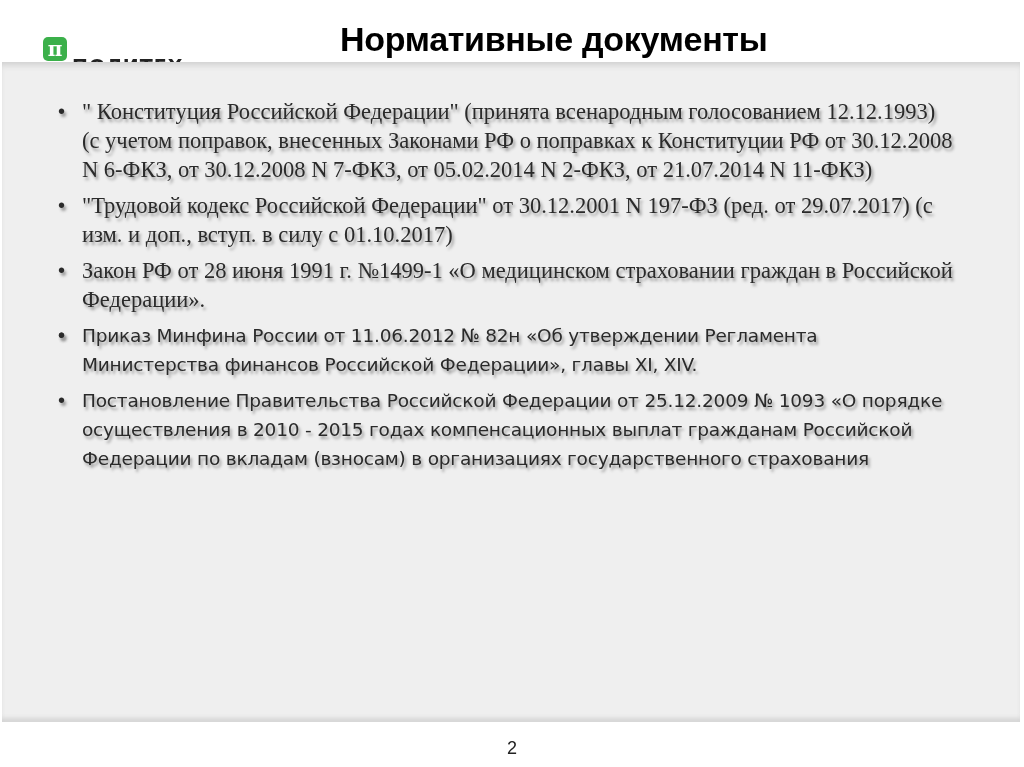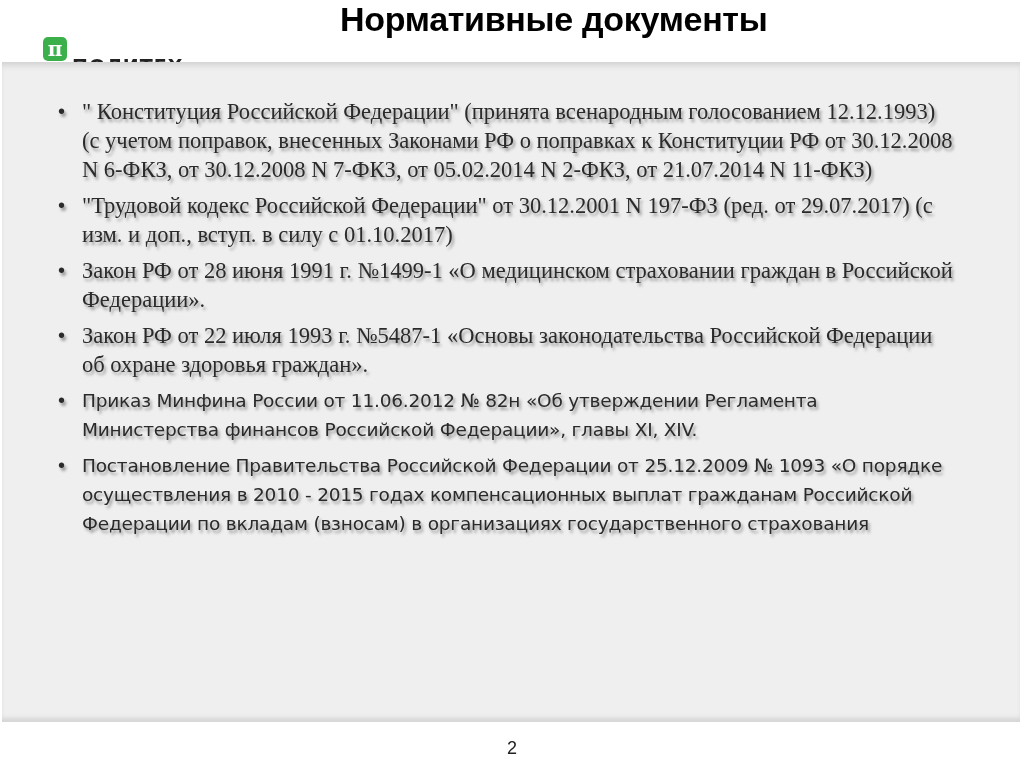--- a/index.html
+++ b/index.html
@@ -45,21 +45,21 @@
       font-family: "DejaVu Sans", sans-serif;
       font-weight: bold;
       font-size: 19px;
       letter-spacing: 1px;
       color: #222222;
       margin-top: 35px;
     }
     .title {
       position: absolute;
       left: 340px;
-      top: 0;
+      top: 20px;
       font-family: "Liberation Sans", sans-serif;
       font-weight: bold;
       font-size: 34px;
       color: #000000;
       margin: 0;
       letter-spacing: -0.3px;
     }
     .panel {
       position: absolute;
       left: 2px;
@@ -136,21 +136,20 @@
     <li class="item serif">
       <span class="bullet">•</span>
       <span>"Трудовой кодекс Российской Федерации" от 30.12.2001 N 197-ФЗ (ред. от 29.07.2017) (с изм. и доп., вступ. в силу с 01.10.2017)</span>
     </li>
     <li class="item serif">
       <span class="bullet">•</span>
       <span>Закон РФ от 28 июня 1991 г. №1499-1 «О медицинском страховании граждан в Российской Федерации».</span>
     </li>
     <li class="item serif">
       <span class="bullet">•</span>
-      <span>Закон РФ от 22 июля 1993 г. №5487-1 «Основы законодательства Российской Федерации об охране здоровья граждан».</span>
     </li>
     <li class="item sans">
       <span class="bullet">•</span>
       <span>Приказ Минфина России от 11.06.2012 № 82н «Об утверждении Регламента Министерства финансов Российской Федерации», главы XI, XIV.</span>
     </li>
     <li class="item sans">
       <span class="bullet">•</span>
       <span>Постановление Правительства Российской Федерации от 25.12.2009 № 1093 «О порядке осуществления в 2010 - 2015 годах компенсационных выплат гражданам Российской Федерации по вкладам (взносам) в организациях государственного страхования</span>
     </li>
   </ul>

